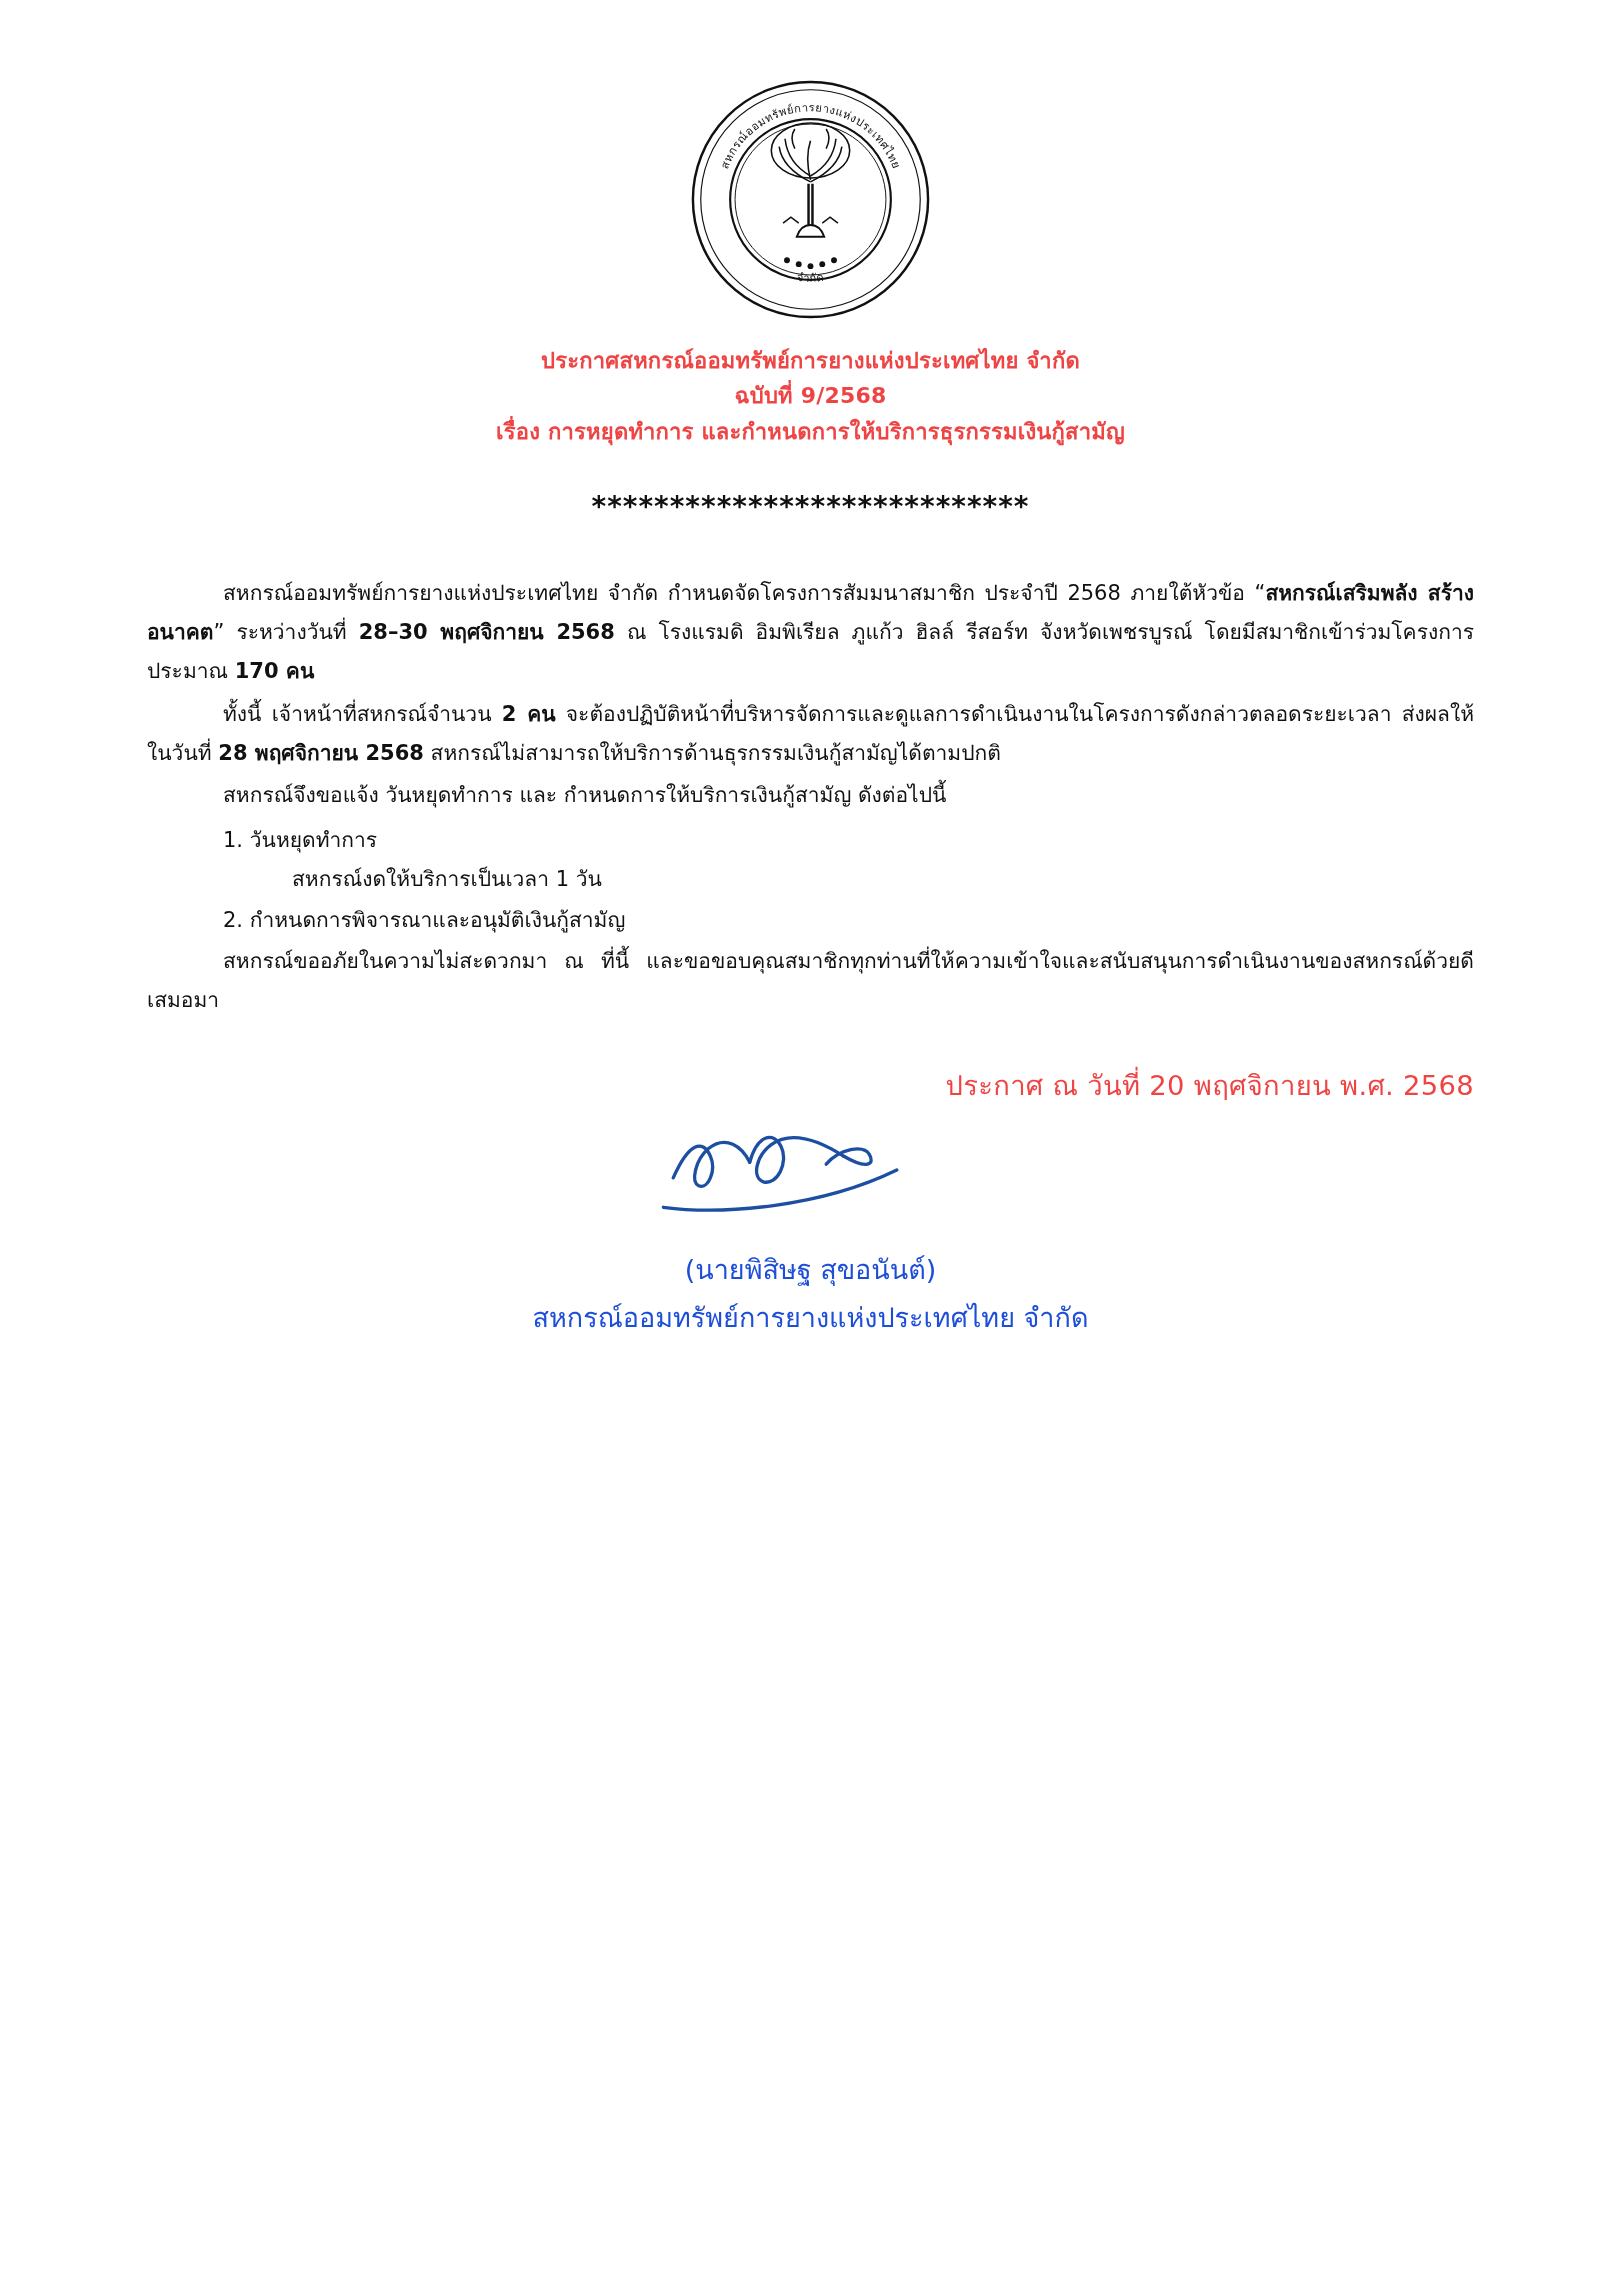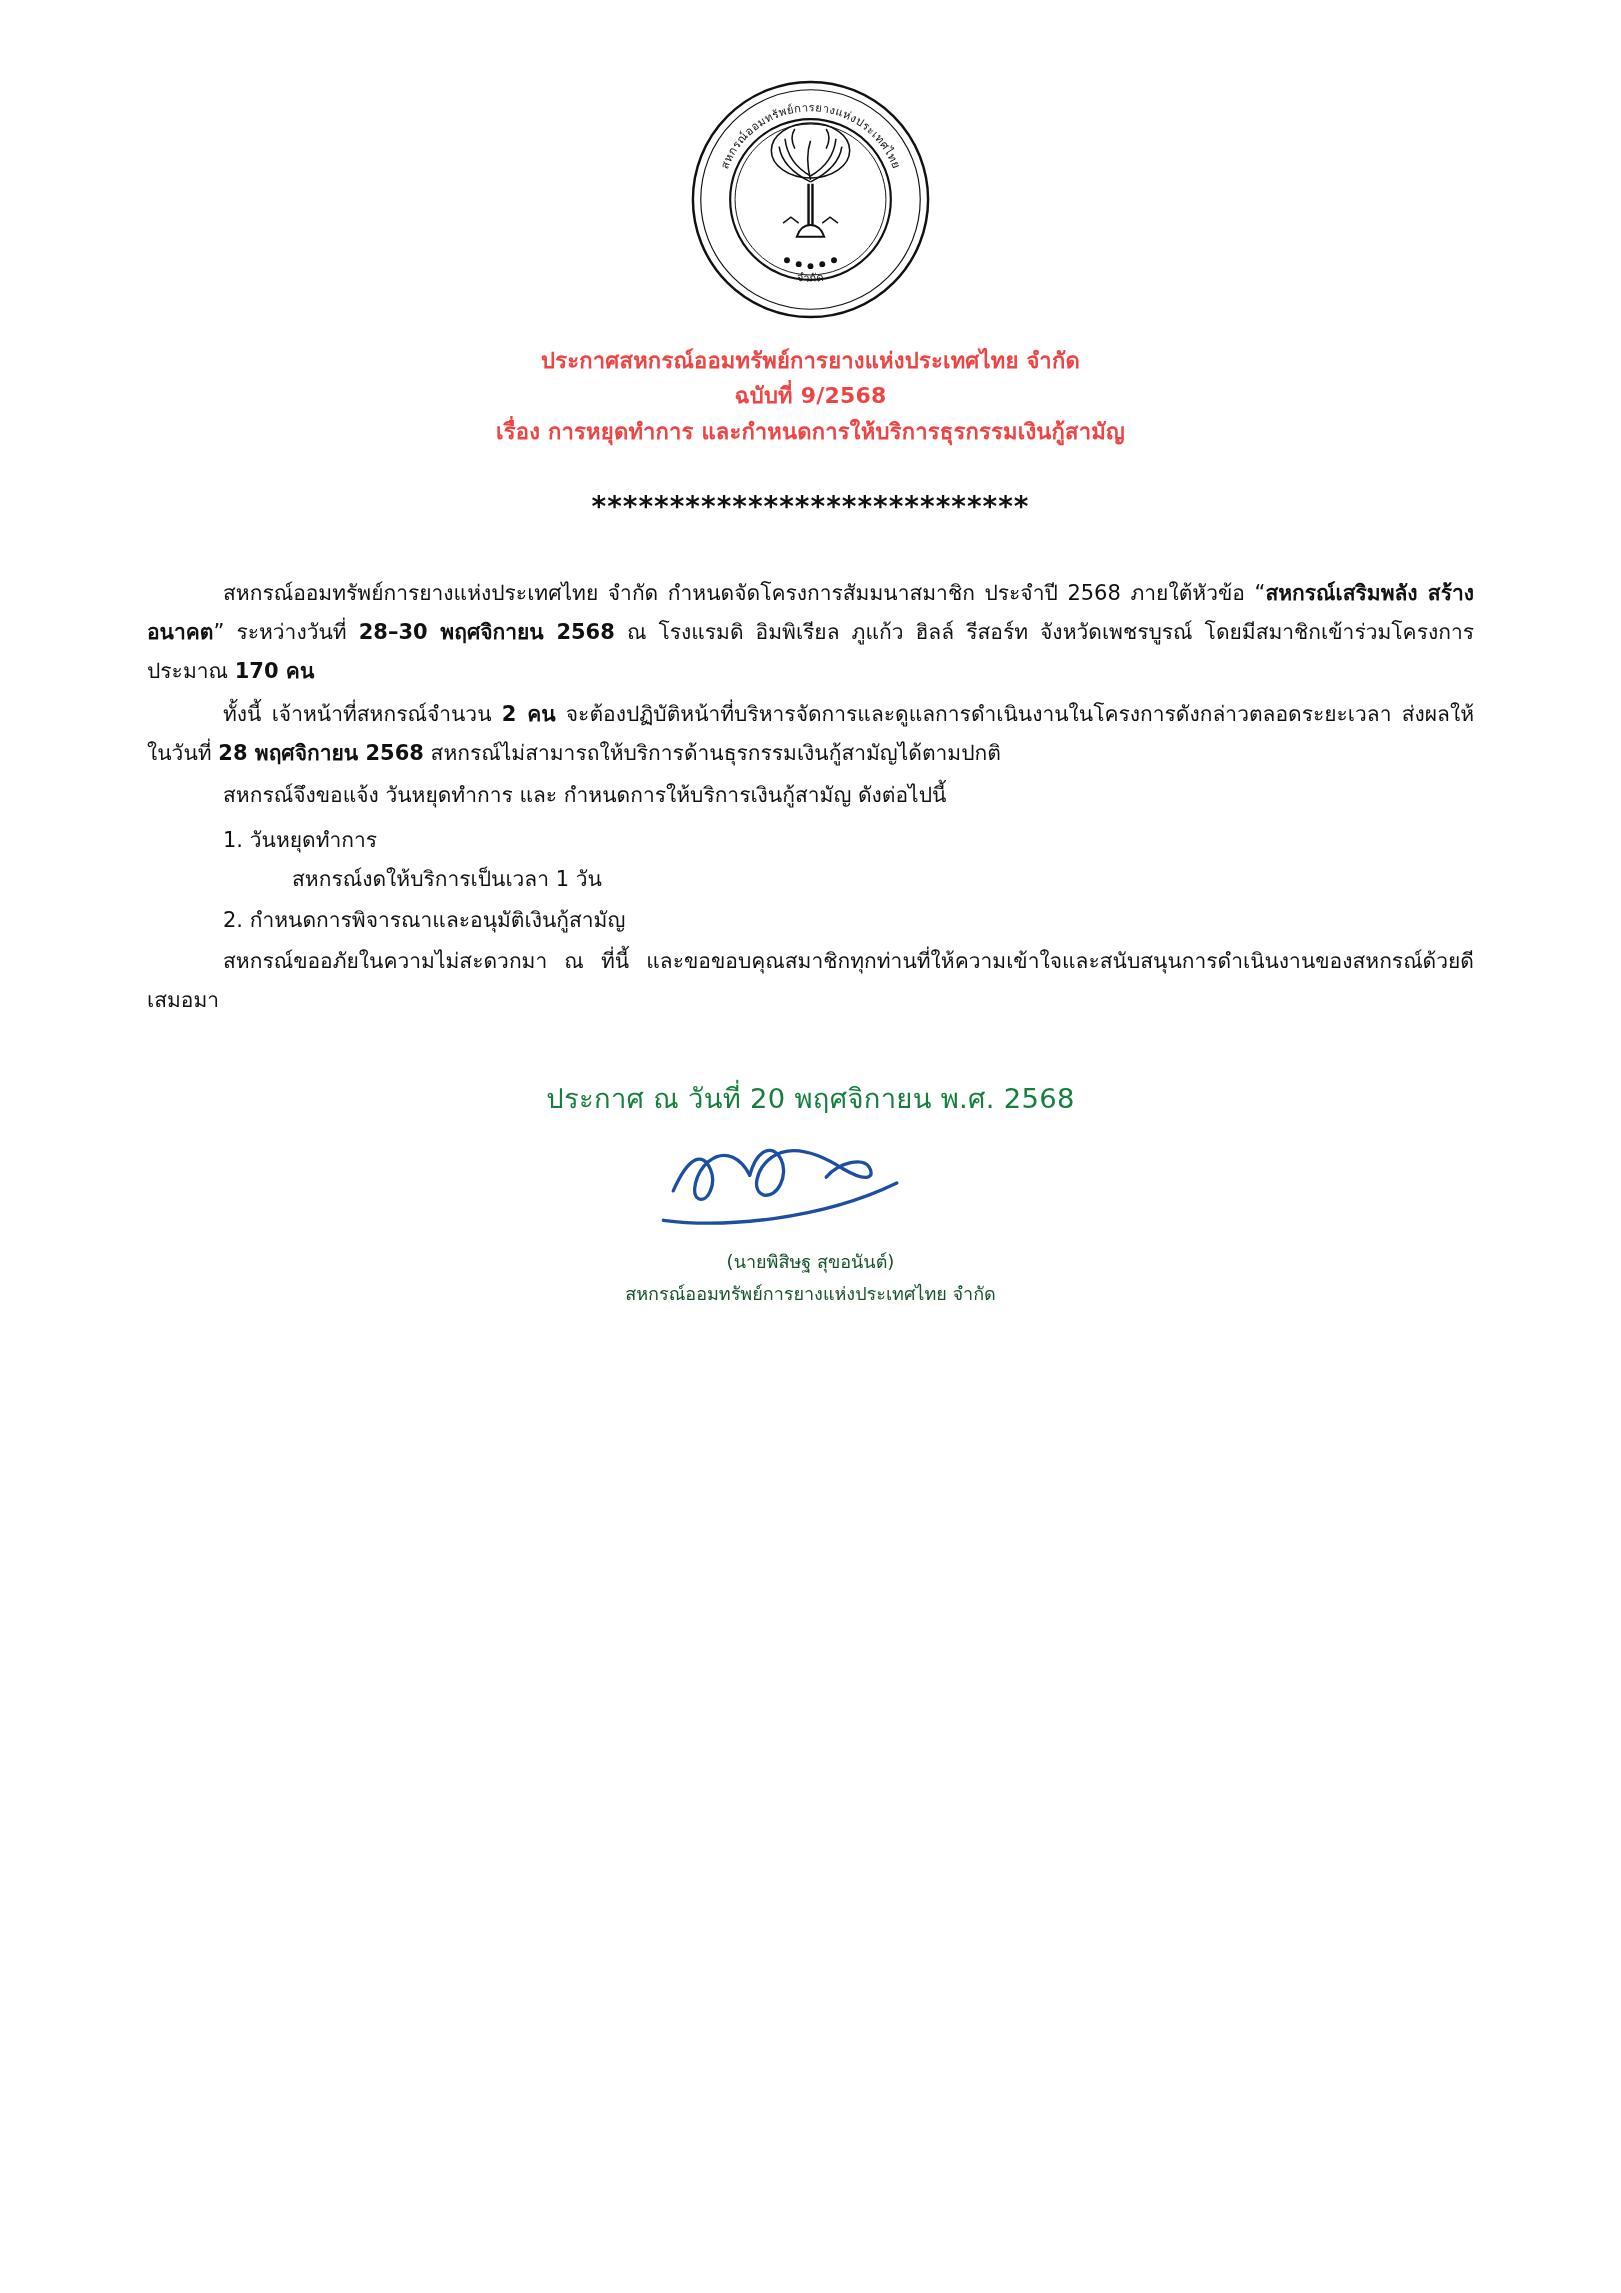--- a/index.html
+++ b/index.html
@@ -84,38 +84,38 @@
   }
   .num-head {
     padding-left: 76px;
   }
   .num-sub {
     padding-left: 145px;
   }
 
   
   .sig-date {
-    text-align: center;
+    text-align: right;
     font-size: 27.4px;
-    margin-top: 58px;
-    color: #15803d;
+    margin-top: 45px;
+    color: #ef4444;
     letter-spacing: 0.3px;
   }
   .sig-img {
     display: flex;
     justify-content: center;
     margin-top: 5.9px;
     height: 118px;
   }
   .sig-names {
     text-align: center;
-    font-size: 18px;
+    font-size: 27px;
     line-height: 1.75;
-    color: #14532d;
-    margin-top: 2px;
+    color: #1d4ed8;
+    margin-top: 15px;
   }
 </style>
 </head>
 <body>
 
 <div class="page">
 
   <div class="emblem-wrap">
     <div class="emblem">
       <svg width="243" height="243" viewBox="0 0 248 248" aria-hidden="true">

